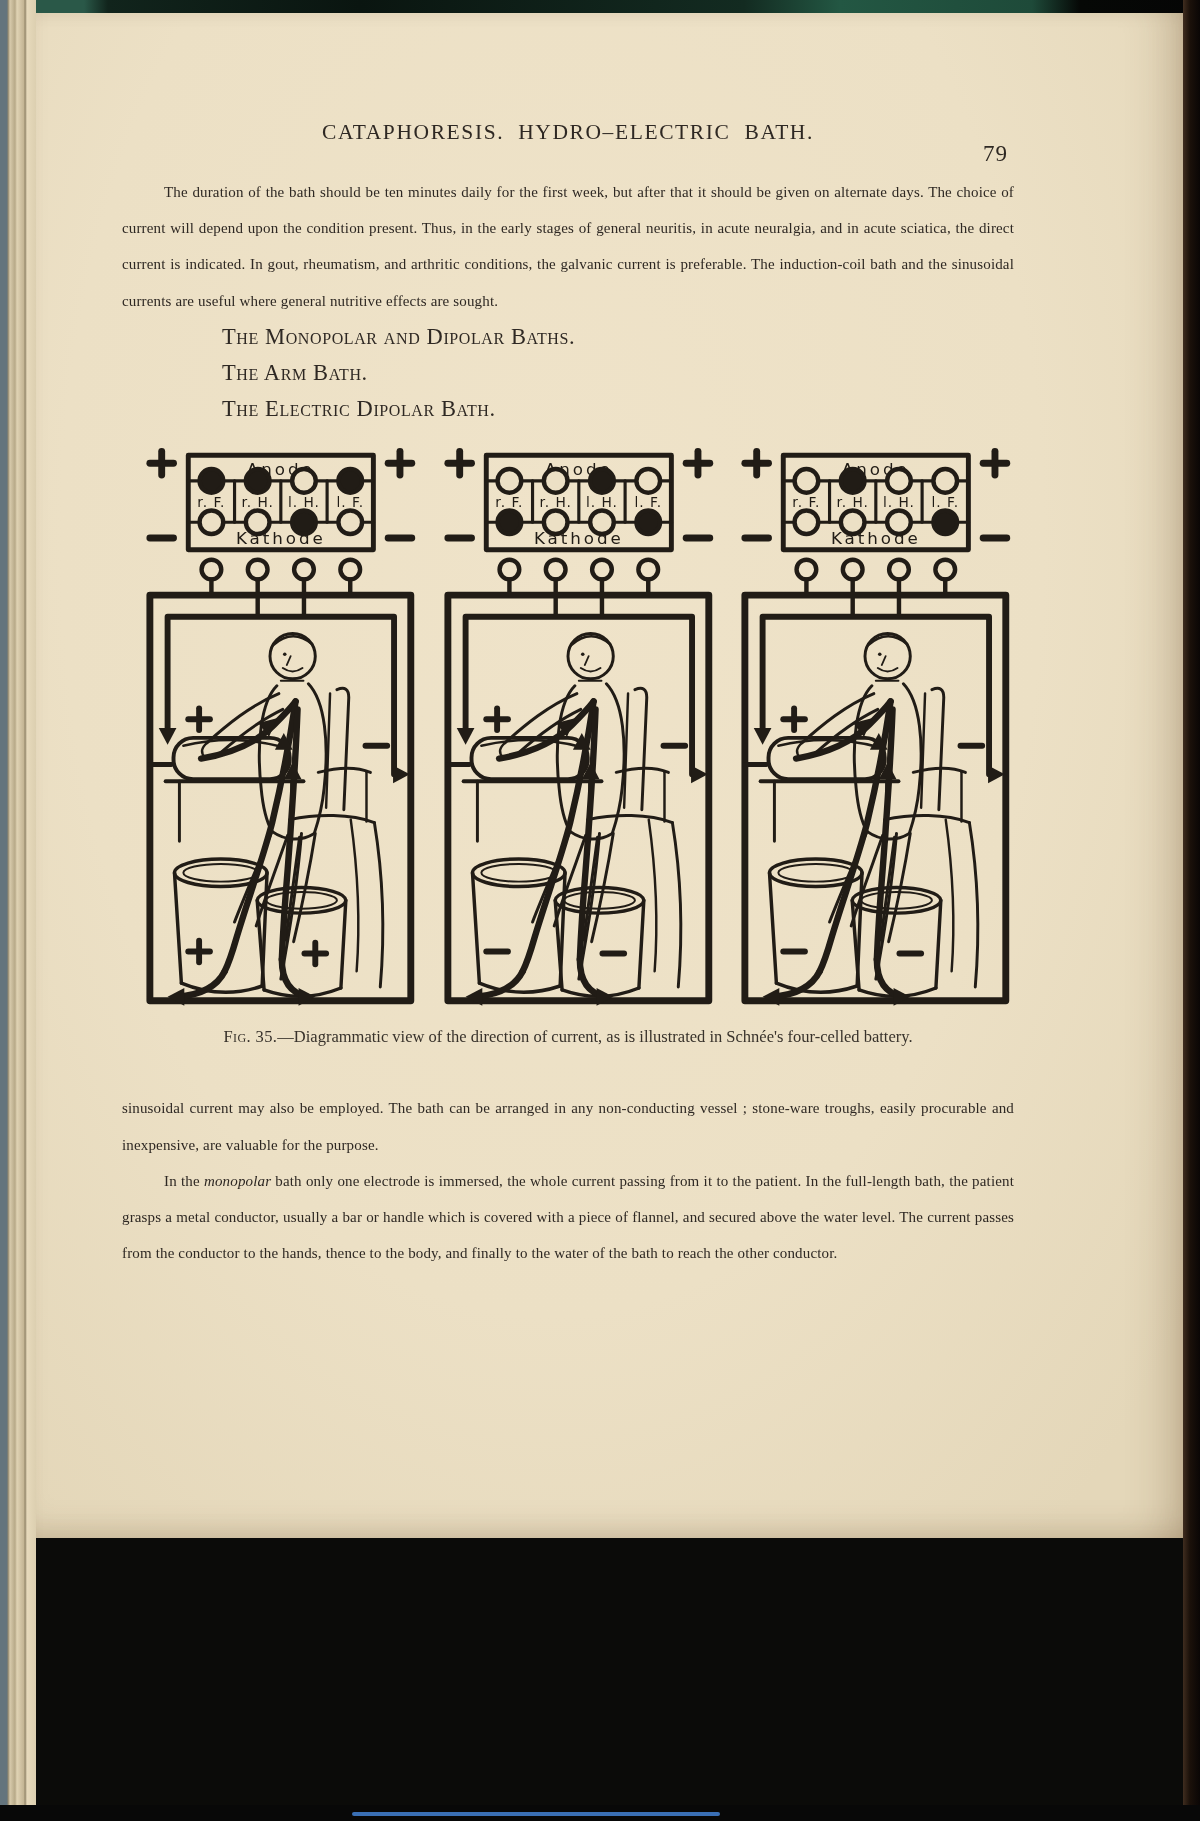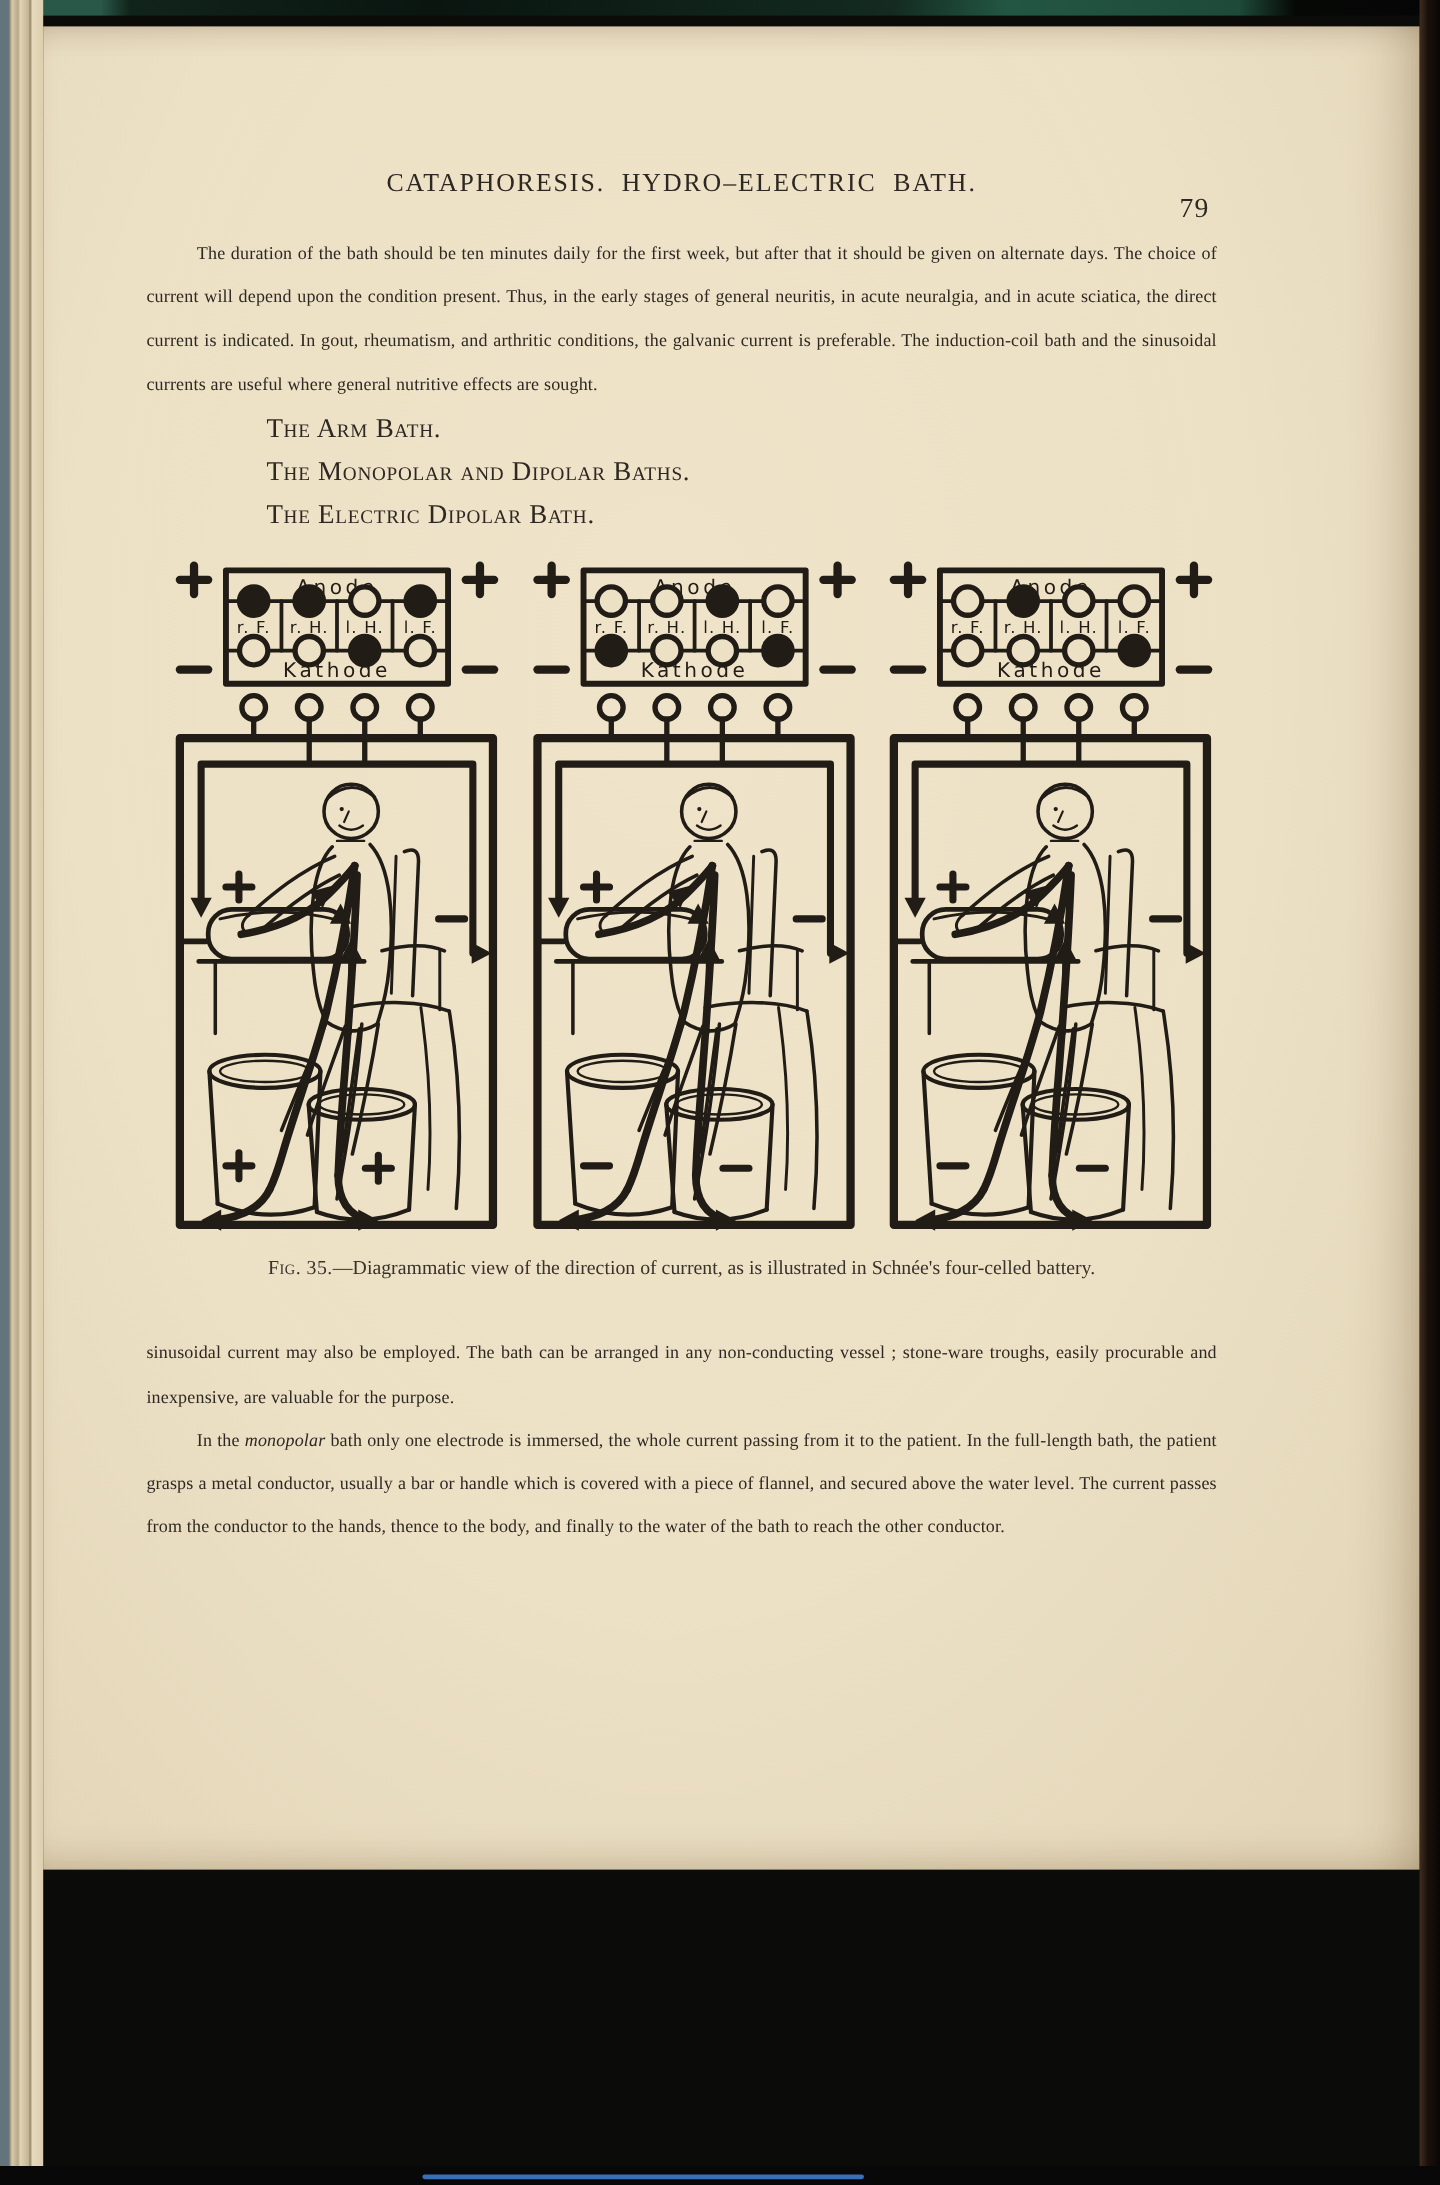--- a/index.html
+++ b/index.html
@@ -11,21 +11,21 @@
   
   .edge-top{position:absolute;top:0;left:0;width:1200px;height:13px;
     background:linear-gradient(to right,#2a5848 0%,#2a5848 7%,#11241c 9%,#0a1510 30%,#132b21 62%,#235743 70%,#1e4a39 86%,#060806 90%,#050505 100%);}
   .edge-left{position:absolute;top:0;left:0;width:36px;height:1821px;
     background:linear-gradient(to right,#64747d 0,#64747d 7px,#8e846c 8px,#d7caab 10px,#b7a988 15px,#e0d3b4 17px,#c3b493 24px,#8f8265 25px,#e7dabc 27px,#dccfb0 36px);}
   .edge-right{position:absolute;top:0;right:0;width:17px;height:1821px;
     background:linear-gradient(to right,#3f2d1f 0,#1b110a 40%,#0a0605 100%);}
   .edge-bottom{position:absolute;bottom:0;left:0;width:1200px;height:16px;background:#080808;}
   .blue-line{position:absolute;bottom:5px;left:352px;width:368px;height:4px;background:#3a6fb5;border-radius:2px;}
   
-  .page{position:absolute;left:36px;top:22px;width:1147px;height:1536px;
+  .page{position:absolute;left:36px;top:2px;width:1147px;height:1536px;
     background:radial-gradient(ellipse at 45% 35%, #efe3c9 0%, #ece0c5 55%, #e4d7b9 90%);
     box-shadow:inset -34px 0 46px -24px rgba(94,64,30,.30), inset 0 -26px 36px -26px rgba(94,64,30,.25), inset 0 18px 26px -20px rgba(60,40,20,.25);
   }
   .content{position:absolute;left:86px;top:0;width:892px;color:#2e2823;}
   
   .header{position:relative;margin-top:118px;height:30px;}
   .running-title{display:block;text-align:center;font-size:21.5px;letter-spacing:1.6px;word-spacing:7px;}
   .page-number{position:absolute;right:6px;top:0;font-size:23px;letter-spacing:1px;margin-top:21px;}
   
   .para{margin:0;font-size:15px;line-height:36.2px;text-align:justify;letter-spacing:.15px;}
@@ -52,22 +52,22 @@
 
       <div class="header">
         <span class="running-title">CATAPHORESIS.   HYDRO–ELECTRIC BATH.</span>
         <span class="page-number">79</span>
       </div>
 
       <p class="para indent p1">The duration of the bath should be ten minutes daily for the first week, but after that it should be given on alternate days.  The choice of current will depend upon the condition present.  Thus, in the early stages of general neuritis, in acute neuralgia, and in acute sciatica, the direct current is indicated.  In gout, rheumatism, and arthritic conditions, the galvanic current is preferable.  The induction-coil bath and the sinusoidal currents are useful where general nutritive effects are sought.</p>
 
 
       <div class="bath-list">
+        <div>The Monopolar and Dipolar Baths.</div>
         <div>The Arm Bath.</div>
-        <div>The Monopolar and Dipolar Baths.</div>
         <div>The Electric Dipolar Bath.</div>
       </div>
 
 
       <div class="figure">
         <div class="panels">
             <svg class="panel" width="281" height="575" viewBox="0 0 281 575" xmlns="http://www.w3.org/2000/svg">
 
   <g class="ln" stroke-width="7">
     <path d="M8,16 H32"></path>

